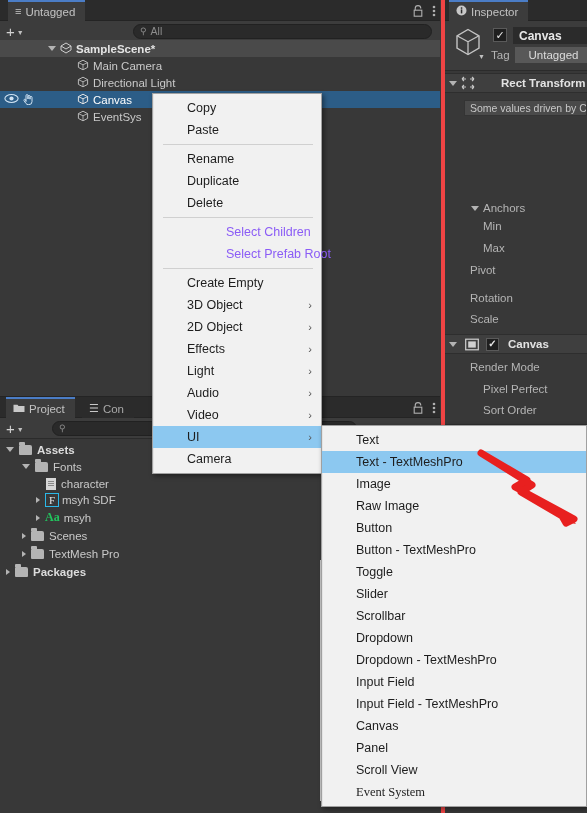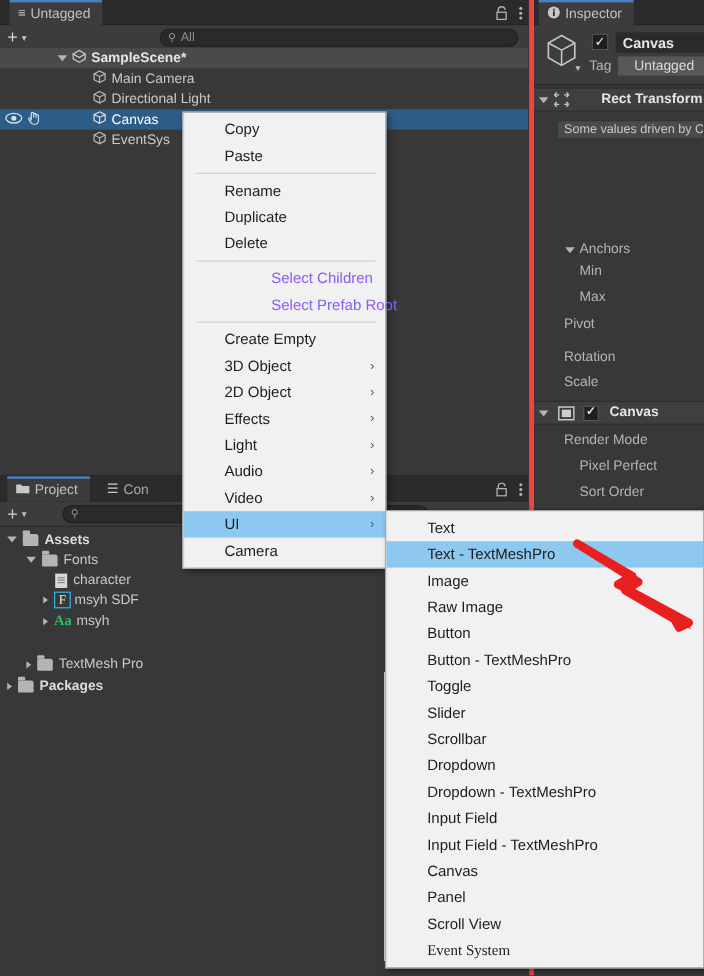--- a/index.html
+++ b/index.html
@@ -323,20 +323,25 @@
     </div>
     <div class="prow" style="top:94px;padding-left:36px;">
       <span class="tri" style="margin-right:5px;"></span>
       <span class="sdf-ic" style="margin-right:3px;">F</span>
       <span>msyh SDF</span>
     </div>
     <div class="prow" style="top:112px;padding-left:36px;">
       <span class="tri" style="margin-right:5px;"></span>
       <span class="aa-ic" style="margin-right:4px;">Aa</span>
       <span>msyh</span>
+    </div>
+    <div class="prow" style="top:130px;padding-left:22px;">
+      <span class="tri" style="margin-right:5px;"></span>
+      <span class="folder" style="margin-right:5px;"></span>
+      <span>Scenes</span>
     </div>
     <div class="prow" style="top:148px;padding-left:22px;">
       <span class="tri" style="margin-right:5px;"></span>
       <span class="folder" style="margin-right:5px;"></span>
       <span>TextMesh Pro</span>
     </div>
     <div class="prow bold" style="top:166px;padding-left:6px;">
       <span class="tri" style="margin-right:5px;"></span>
       <span class="folder" style="margin-right:5px;"></span>
       <span>Packages</span>

